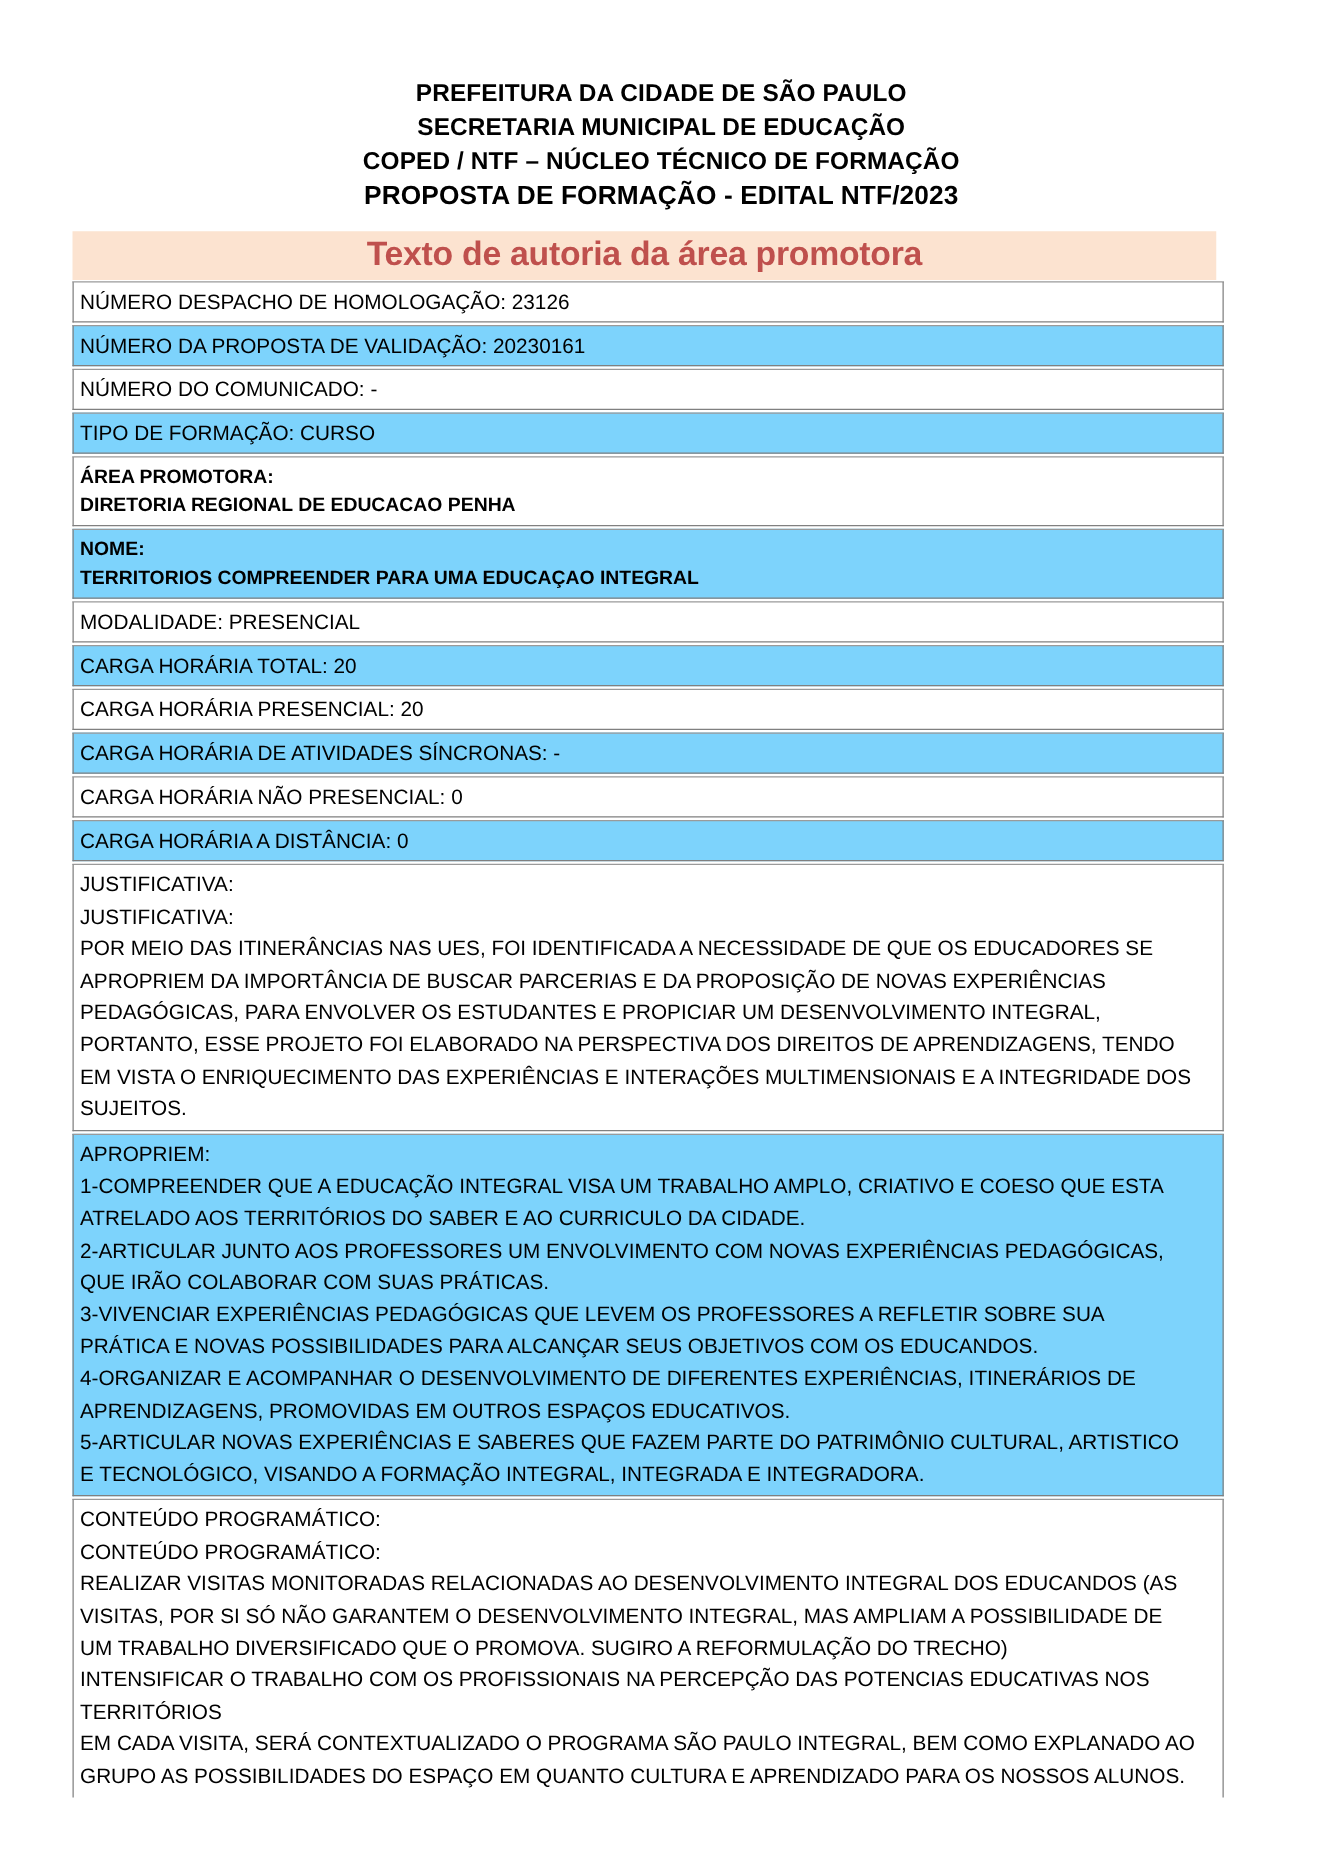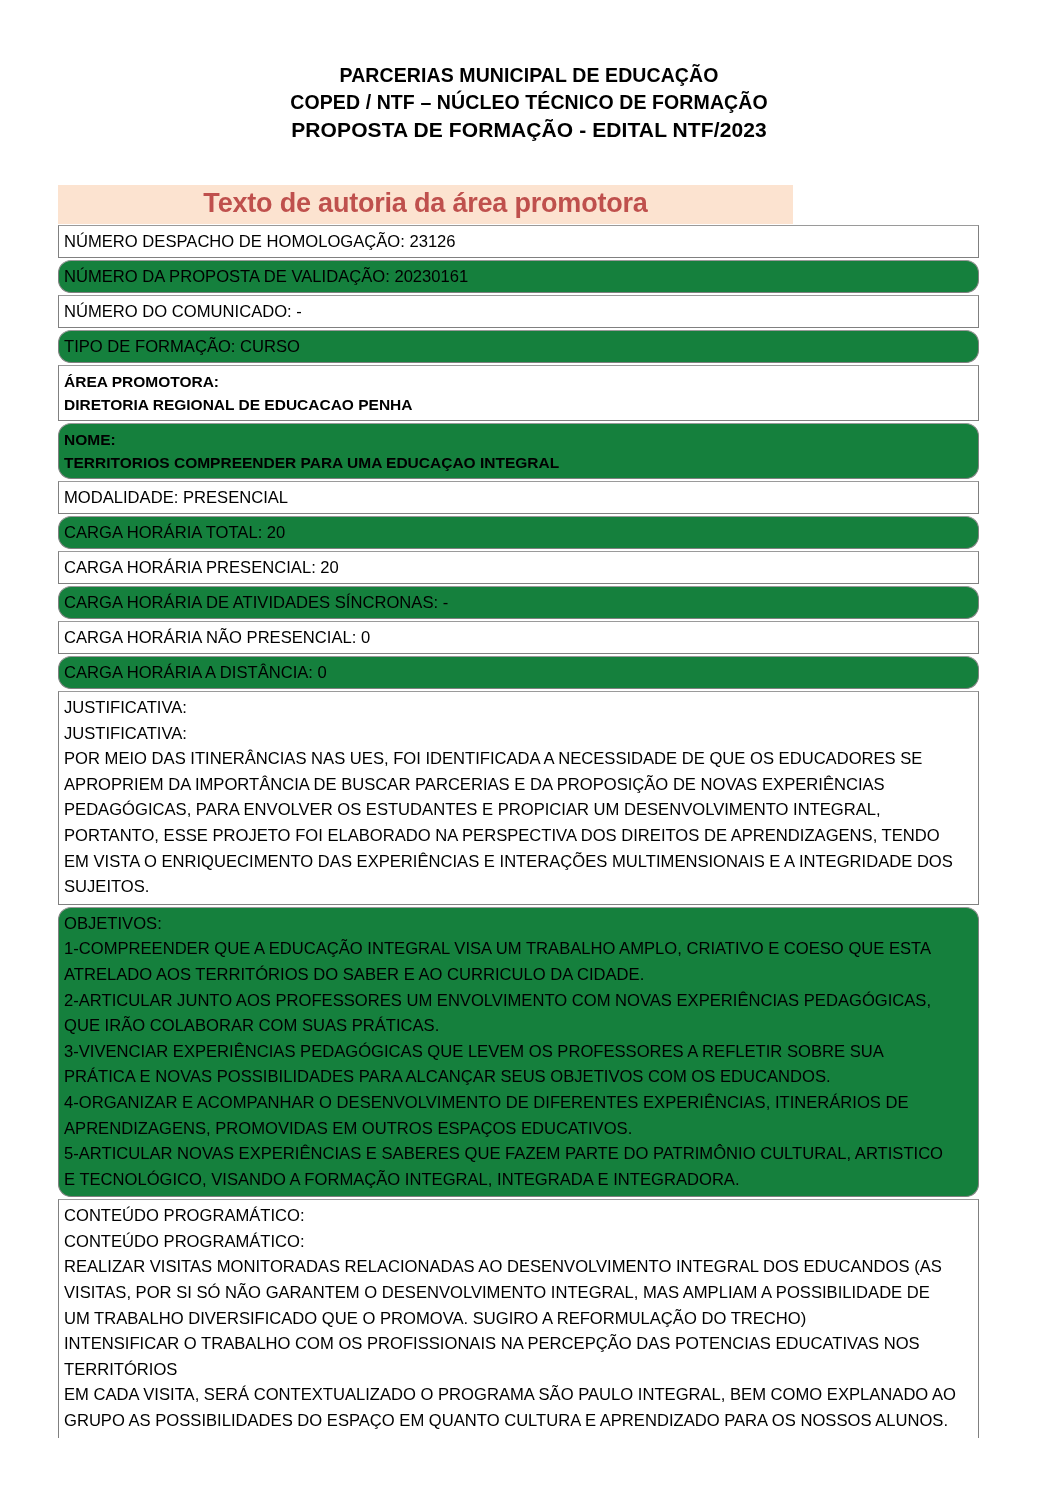--- a/index.html
+++ b/index.html
@@ -53,26 +53,25 @@
   .row {
     position: relative;
     box-sizing: border-box;
     border: 1px solid #808080;
     border-top-color: #9a9a9a;
     margin-bottom: 2px;
     background: #ffffff;
     padding: 4px 17px 4px 5px;
   }
   .row.shaded {
-    background: #15803d;
-    border-radius: 13px;
+    background: #7dd3fc;
   }
   .subtitle-band {
     box-sizing: border-box;
-    width: 735px;
+    width: 915px;
     background: #fce3d0;
     text-align: center;
     padding: 2px 0 4px 0;
     margin-bottom: 1px;
   }
   .subtitle-band .sub-text {
     color: #bf504d;
     font-weight: bold;
     font-size: 27px;
     line-height: 33px;
@@ -99,21 +98,22 @@
   .row.clipped {
     border-bottom: none;
   }
 </style>
 </head>
 <body>
 
 <div class="page">
 
   <div class="doc-header">
-    <div class="hline">PARCERIAS MUNICIPAL DE EDUCAÇÃO</div>
+    <div class="hline">PREFEITURA DA CIDADE DE SÃO PAULO</div>
+    <div class="hline">SECRETARIA MUNICIPAL DE EDUCAÇÃO</div>
     <div class="hline">COPED / NTF – NÚCLEO TÉCNICO DE FORMAÇÃO</div>
     <div class="hline big">PROPOSTA DE FORMAÇÃO - EDITAL NTF/2023</div>
   </div>
 
   <div class="tbl">
 
     <div class="subtitle-band">
       <span class="sub-text">Texto de autoria da área promotora</span>
     </div>
 
@@ -167,21 +167,21 @@
       <div class="line">CARGA HORÁRIA A DISTÂNCIA: 0</div>
     </div>
 
     <div class="row block">
       <div class="line">JUSTIFICATIVA:</div>
       <div class="line">JUSTIFICATIVA:</div>
       <div class="line">POR MEIO DAS ITINERÂNCIAS NAS UES, FOI IDENTIFICADA A NECESSIDADE DE QUE OS EDUCADORES SE APROPRIEM DA IMPORTÂNCIA DE BUSCAR PARCERIAS E DA PROPOSIÇÃO DE NOVAS EXPERIÊNCIAS PEDAGÓGICAS, PARA ENVOLVER OS ESTUDANTES E PROPICIAR UM DESENVOLVIMENTO INTEGRAL, PORTANTO, ESSE PROJETO FOI ELABORADO NA PERSPECTIVA DOS DIREITOS DE APRENDIZAGENS, TENDO EM VISTA O ENRIQUECIMENTO DAS EXPERIÊNCIAS E INTERAÇÕES MULTIMENSIONAIS E A INTEGRIDADE DOS SUJEITOS.</div>
     </div>
 
     <div class="row block shaded">
-      <div class="line">OBJETIVOS:</div>
+      <div class="line">APROPRIEM:</div>
       <div class="line">1-COMPREENDER QUE A EDUCAÇÃO INTEGRAL VISA UM TRABALHO AMPLO, CRIATIVO E COESO QUE ESTA ATRELADO AOS TERRITÓRIOS DO SABER E AO CURRICULO DA CIDADE.</div>
       <div class="line">2-ARTICULAR JUNTO AOS PROFESSORES UM ENVOLVIMENTO COM NOVAS EXPERIÊNCIAS PEDAGÓGICAS, QUE IRÃO COLABORAR COM SUAS PRÁTICAS.</div>
       <div class="line">3-VIVENCIAR EXPERIÊNCIAS PEDAGÓGICAS QUE LEVEM OS PROFESSORES A REFLETIR SOBRE SUA PRÁTICA E NOVAS POSSIBILIDADES PARA ALCANÇAR SEUS OBJETIVOS COM OS EDUCANDOS.</div>
       <div class="line">4-ORGANIZAR E ACOMPANHAR O DESENVOLVIMENTO DE DIFERENTES EXPERIÊNCIAS, ITINERÁRIOS DE APRENDIZAGENS, PROMOVIDAS EM OUTROS ESPAÇOS EDUCATIVOS.</div>
       <div class="line">5-ARTICULAR NOVAS EXPERIÊNCIAS E SABERES QUE FAZEM PARTE DO PATRIMÔNIO CULTURAL, ARTISTICO E TECNOLÓGICO, VISANDO A FORMAÇÃO INTEGRAL, INTEGRADA E INTEGRADORA.</div>
     </div>
 
     <div class="row block clipped">
       <div class="line">CONTEÚDO PROGRAMÁTICO:</div>
       <div class="line">CONTEÚDO PROGRAMÁTICO:</div>

